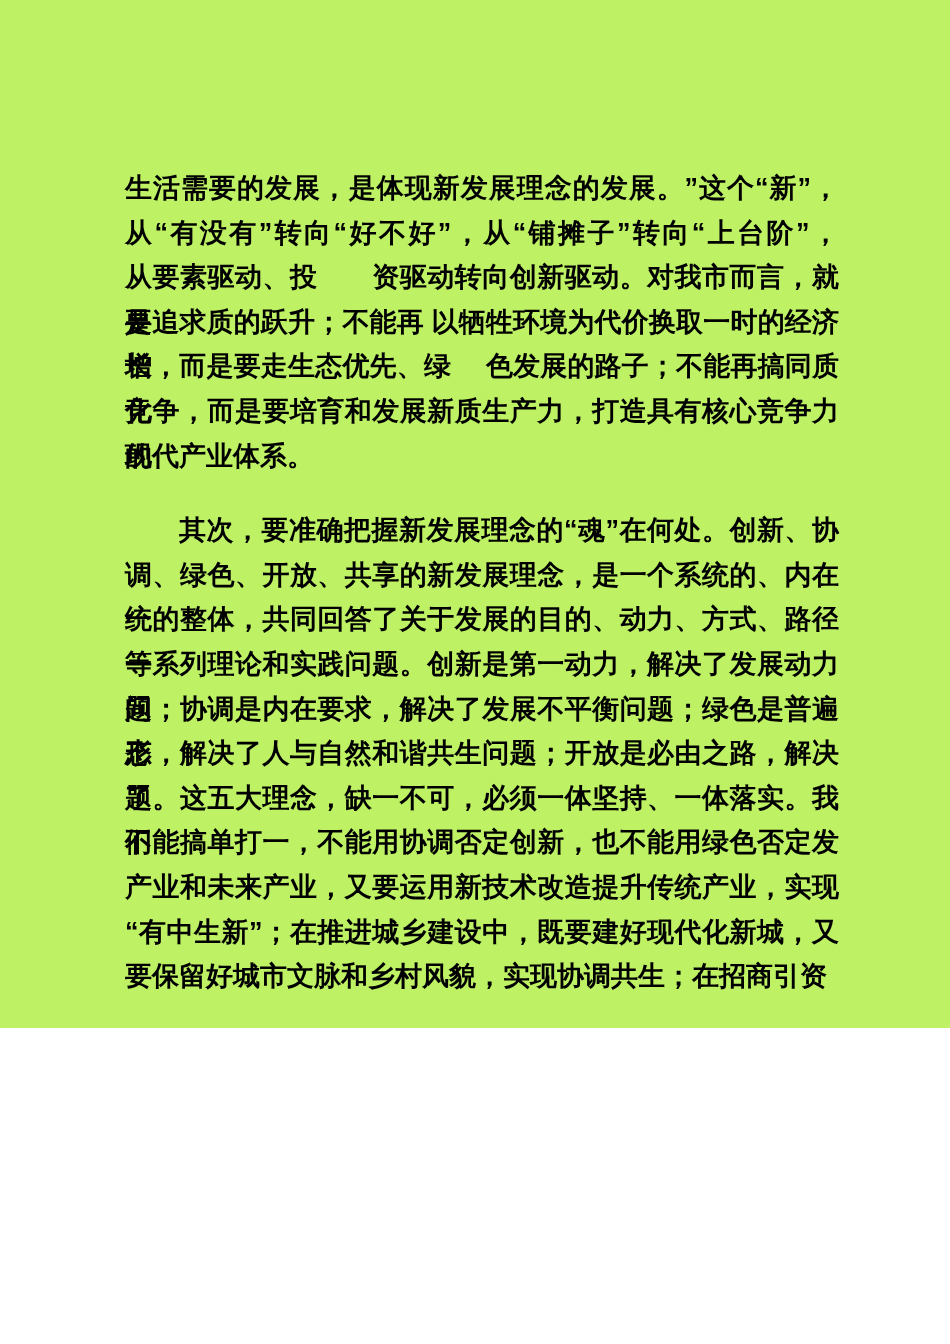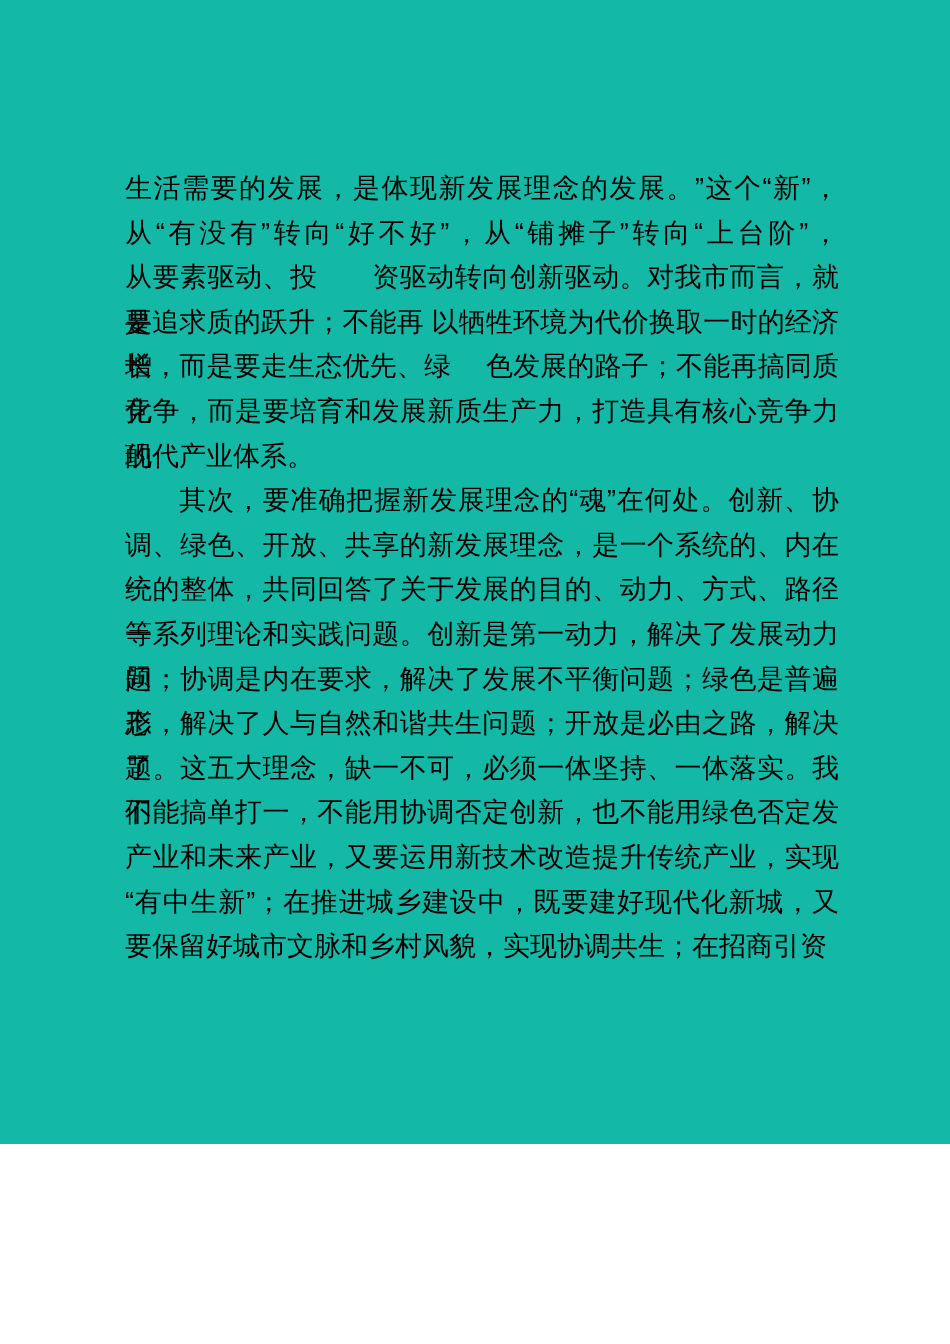--- a/index.html
+++ b/index.html
@@ -12,22 +12,23 @@
     background: #ffffff;
     position: relative;
     overflow: hidden;
     font-family: "Liberation Sans", sans-serif;
   }
   .page {
     position: absolute;
     left: 0;
     top: 0;
     width: 950px;
-    height: 1144px;
-    background: #14b8a6;
+    height: 1028px;
+    background: #bef264;
+    font-weight: bold;
   }
   .text-block {
     position: absolute;
     left: 125px;
     top: 166px;
     width: 714px;
     color: #000000;
     font-size: 27px;
     line-height: 44.6px;
     letter-spacing: 0;
@@ -38,20 +39,21 @@
     white-space: pre-wrap;
     overflow: visible;
   }
   
   .line.justify-full {
     text-align: justify;
     text-align-last: justify;
   }
   .line.indent {
     text-indent: 2em;
+    margin-top: 30px;
   }
 </style>
 </head>
 <body style="background: rgb(255, 255, 255);">
 
 <div class="page">
   <div class="text-block" style="color: rgb(0, 0, 0);">
       <div class="line justify-full">生活需要的发展，是体现新发展理念的发展。”这个“新”，</div>
       <div class="line justify-full">从“有没有”转向“好不好”，从“铺摊子”转向“上台阶”，</div>
       <div class="line justify-full">从要素驱动、投　　资驱动转向创新驱动。对我市而言，就是</div>

